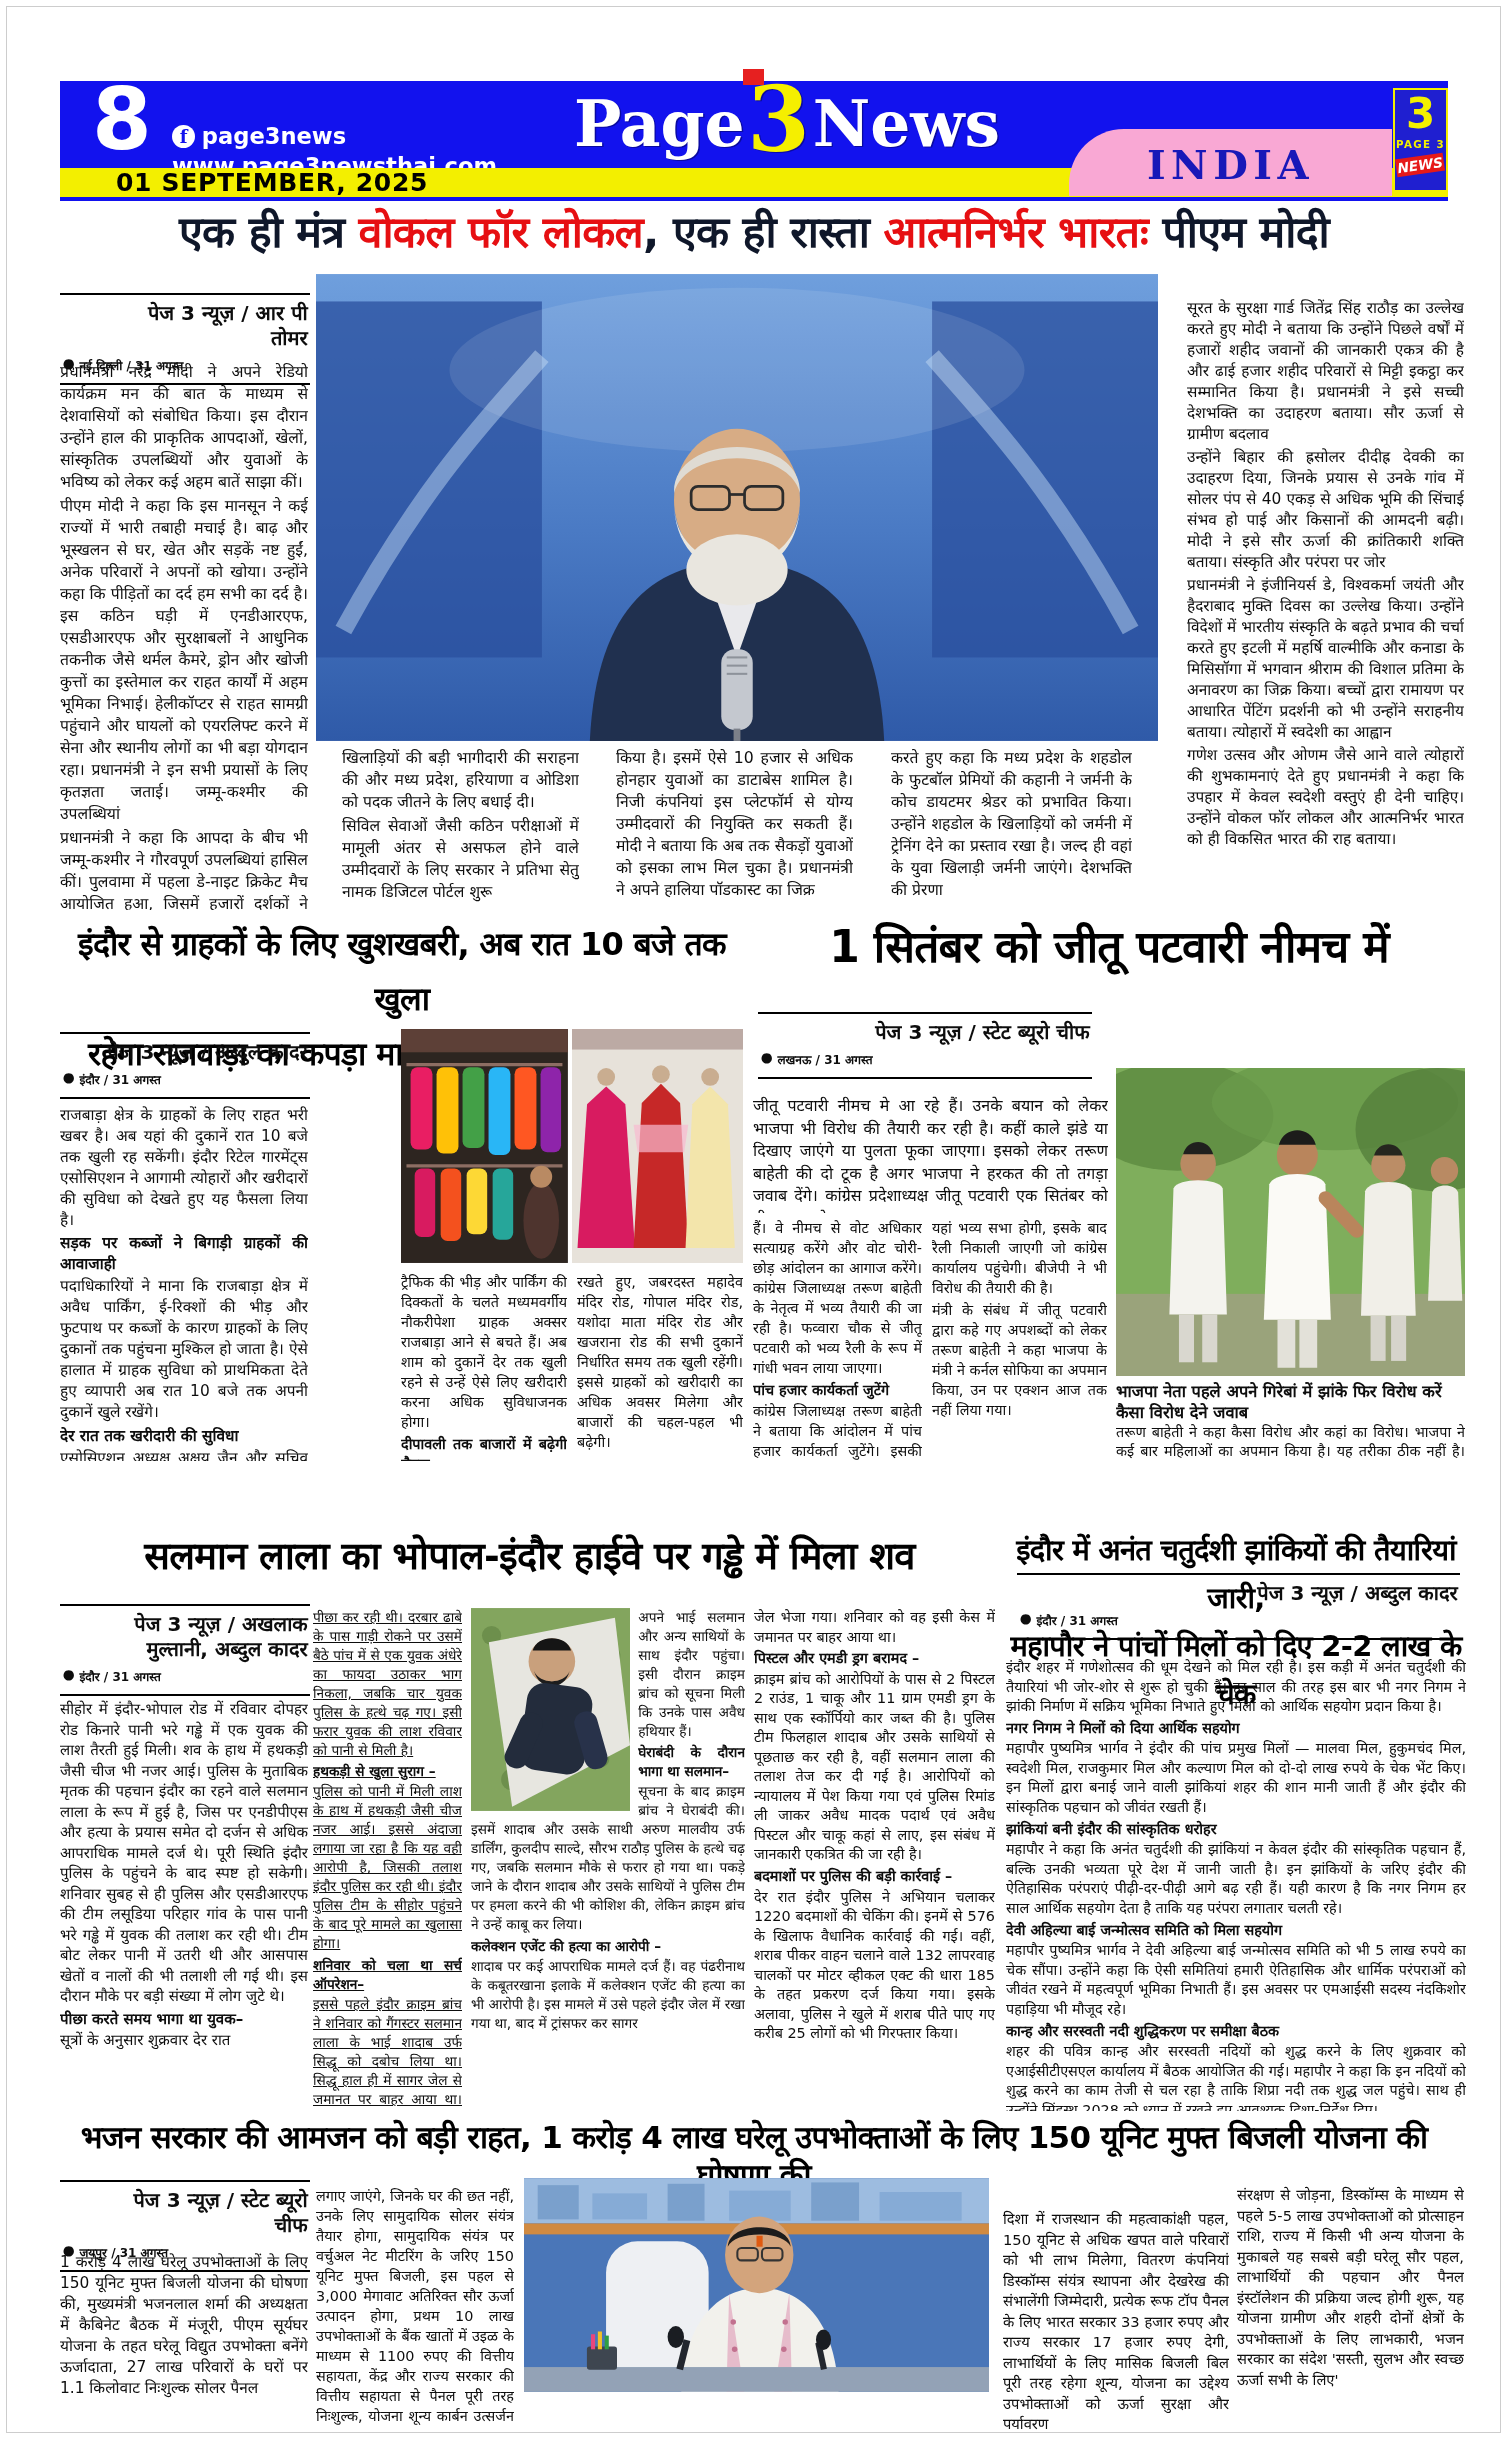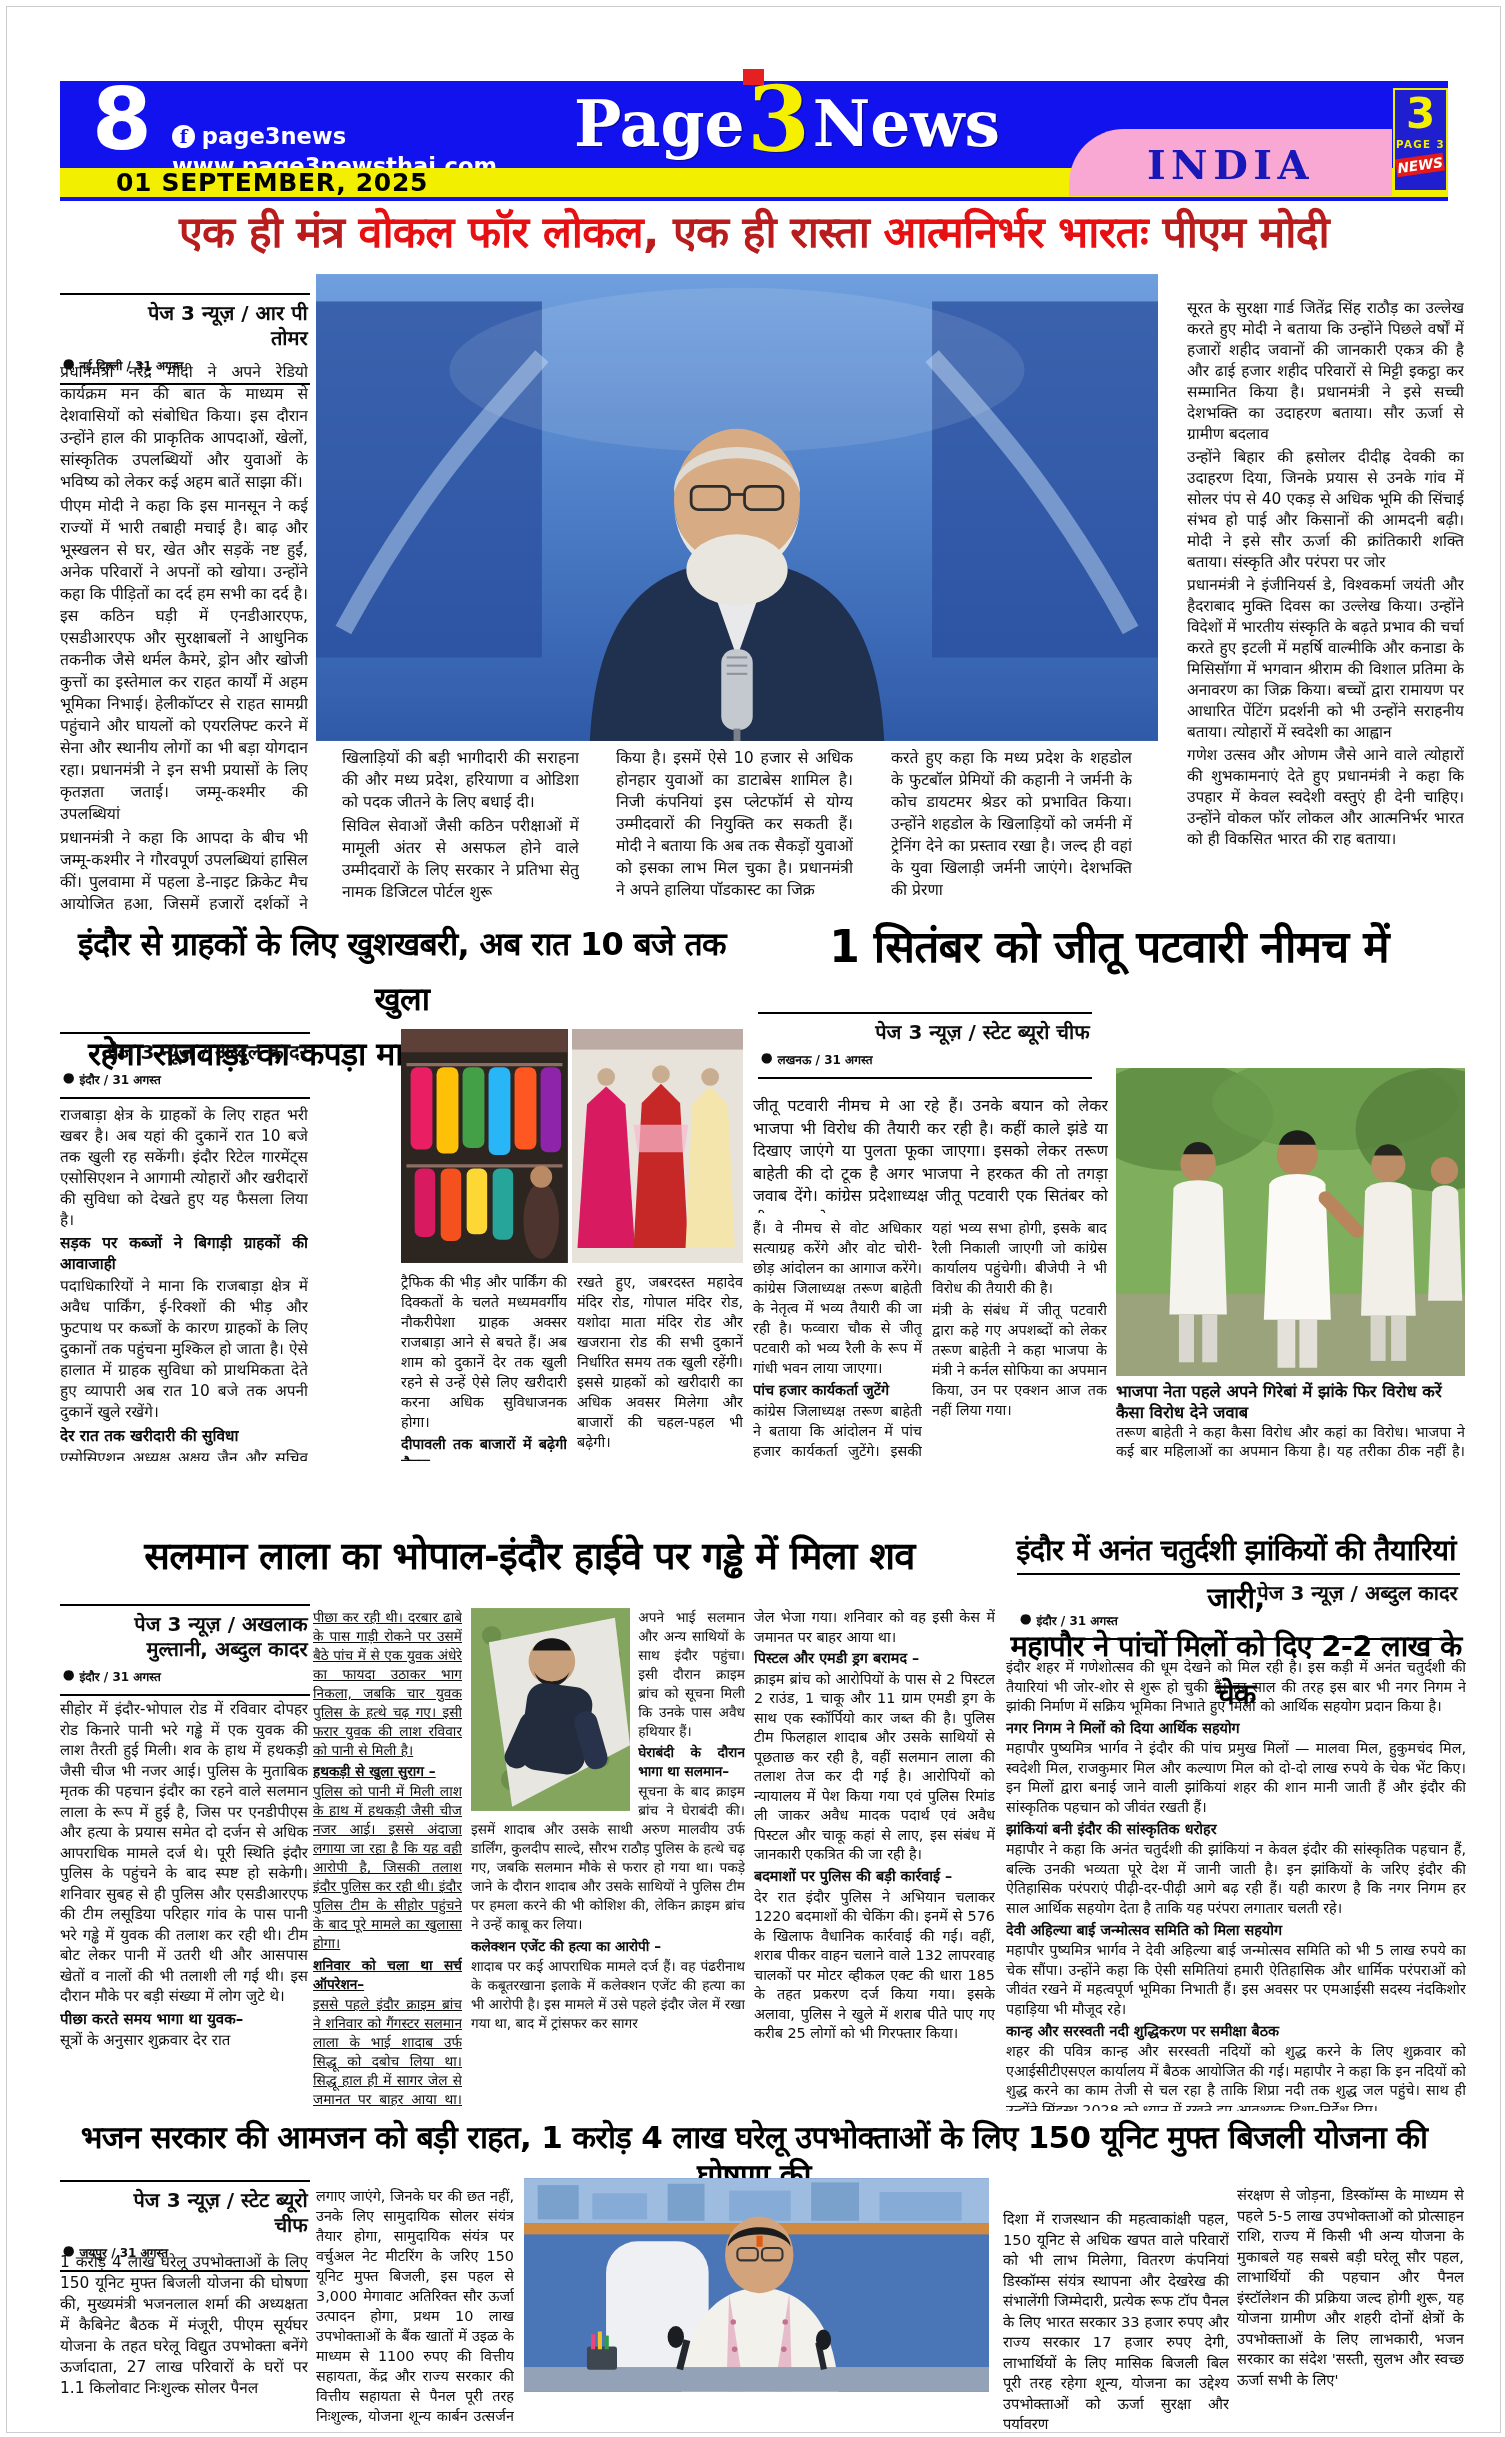--- a/index.html
+++ b/index.html
@@ -35,21 +35,21 @@
   .emblem { left:1393px; top:88px; width:55px; height:104px; background:#1f1fd0;
             border:2.1px solid #f3ef00; box-sizing:border-box; text-align:center; overflow:hidden; }
   .emblem-3 { font-size:42px; font-weight:bold; color:#f3ef00; line-height:48px; }
   .emblem-page3 { font-size:10.3px; font-weight:bold; color:#f3ef00; letter-spacing:1.4px; }
   .emblem-ribbon { margin:5.5px 1.4px 0 1.4px; background:#e61919; transform:rotate(-8deg); }
   .emblem-news { font-style:italic; font-weight:bold; color:#fff; font-size:13.7px; line-height:18px; }
   .blue-rule { left:60px; top:197px; width:1388px; height:4.1px; background:#1212ee; }
 
   
   .headline { font-weight:bold; color:#000; text-align:center; letter-spacing:-0.7px; }
-  .seg-k { color:#b91c1c; } .seg-r { color:#e60f12; }
+  .seg-k { color:#0f172a; } .seg-r { color:#e60f12; }
   .byline-box { border-top:2.7px solid #000; border-bottom:2.7px solid #000; padding:5.5px 2.7px 5.5px 2.7px; }
   .byline-1 { text-align:right; font-weight:bold; font-size:20px; line-height:25px;margin-left:44px; }
   .byline-2 { font-weight:bold; font-size:12px; line-height:23px; margin-top:1px; }
   .byline-2::before { content:"●  "; font-size:13.7px; vertical-align:2.1px; }
   .jt { text-align:justify; overflow:hidden; }
   .jt .para { margin:0 0 2.1px 0; }
   .jt .subhead { font-weight:bold; margin:1.4px 0 1.4px 0; }
   .photo { overflow:hidden; background:#dfe3e8; }
   .photo svg { display:block; }
 

